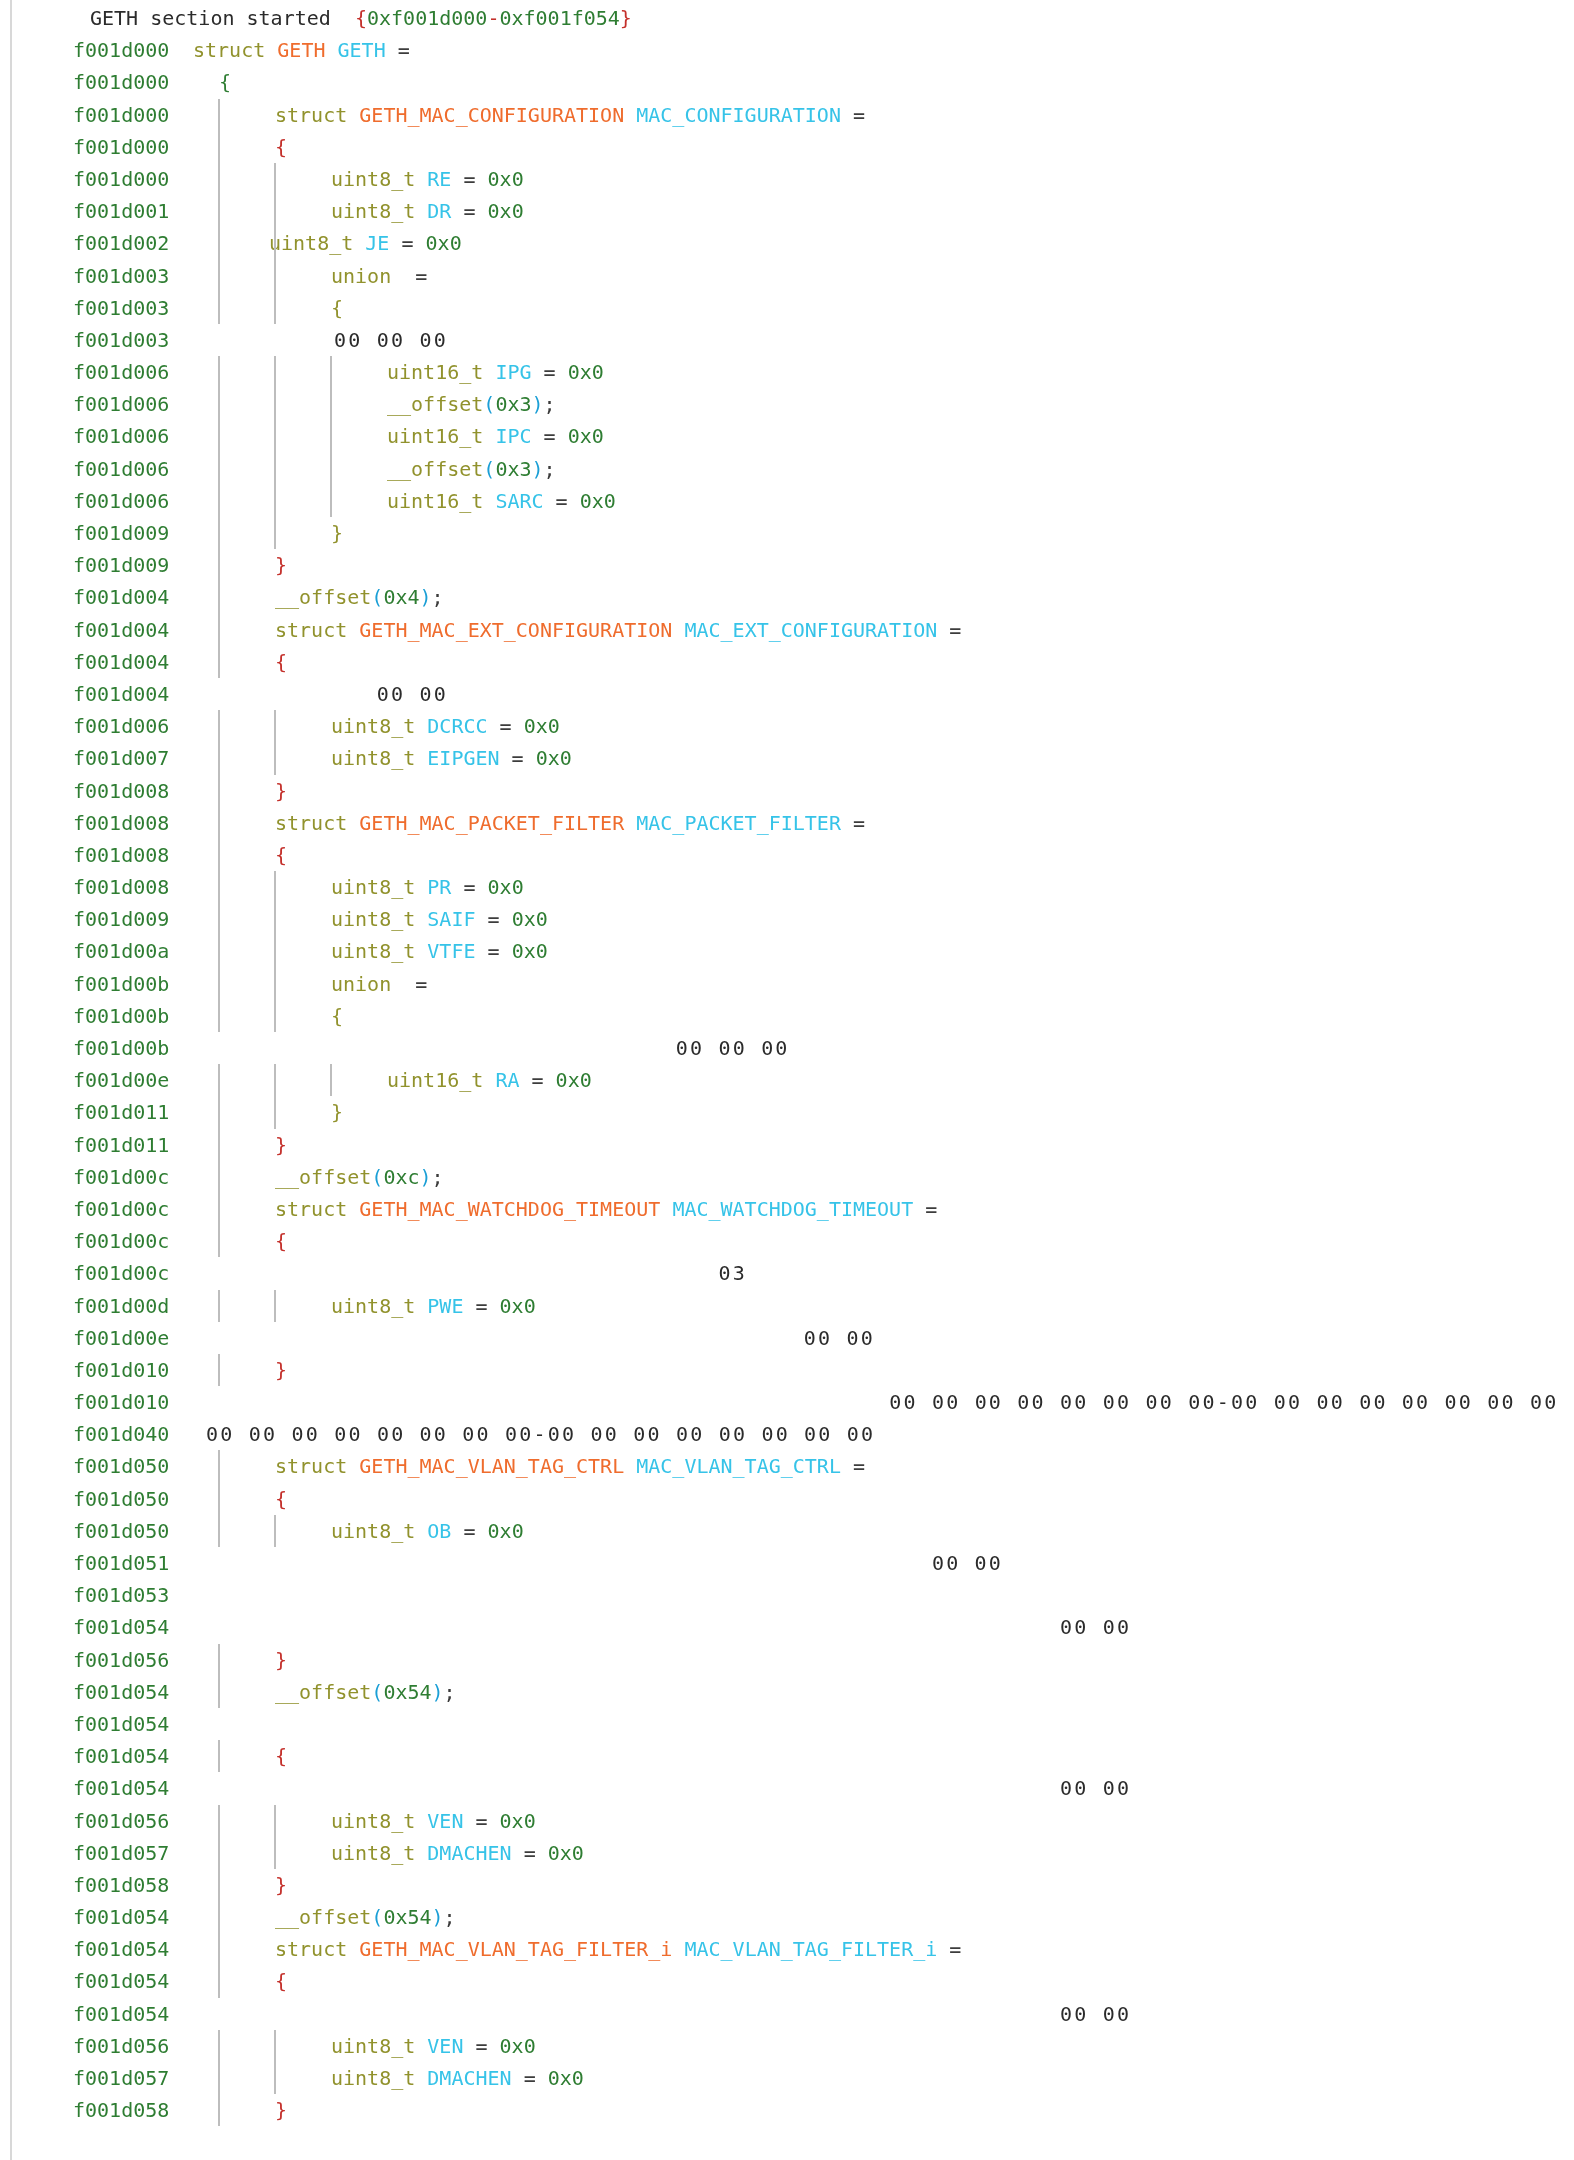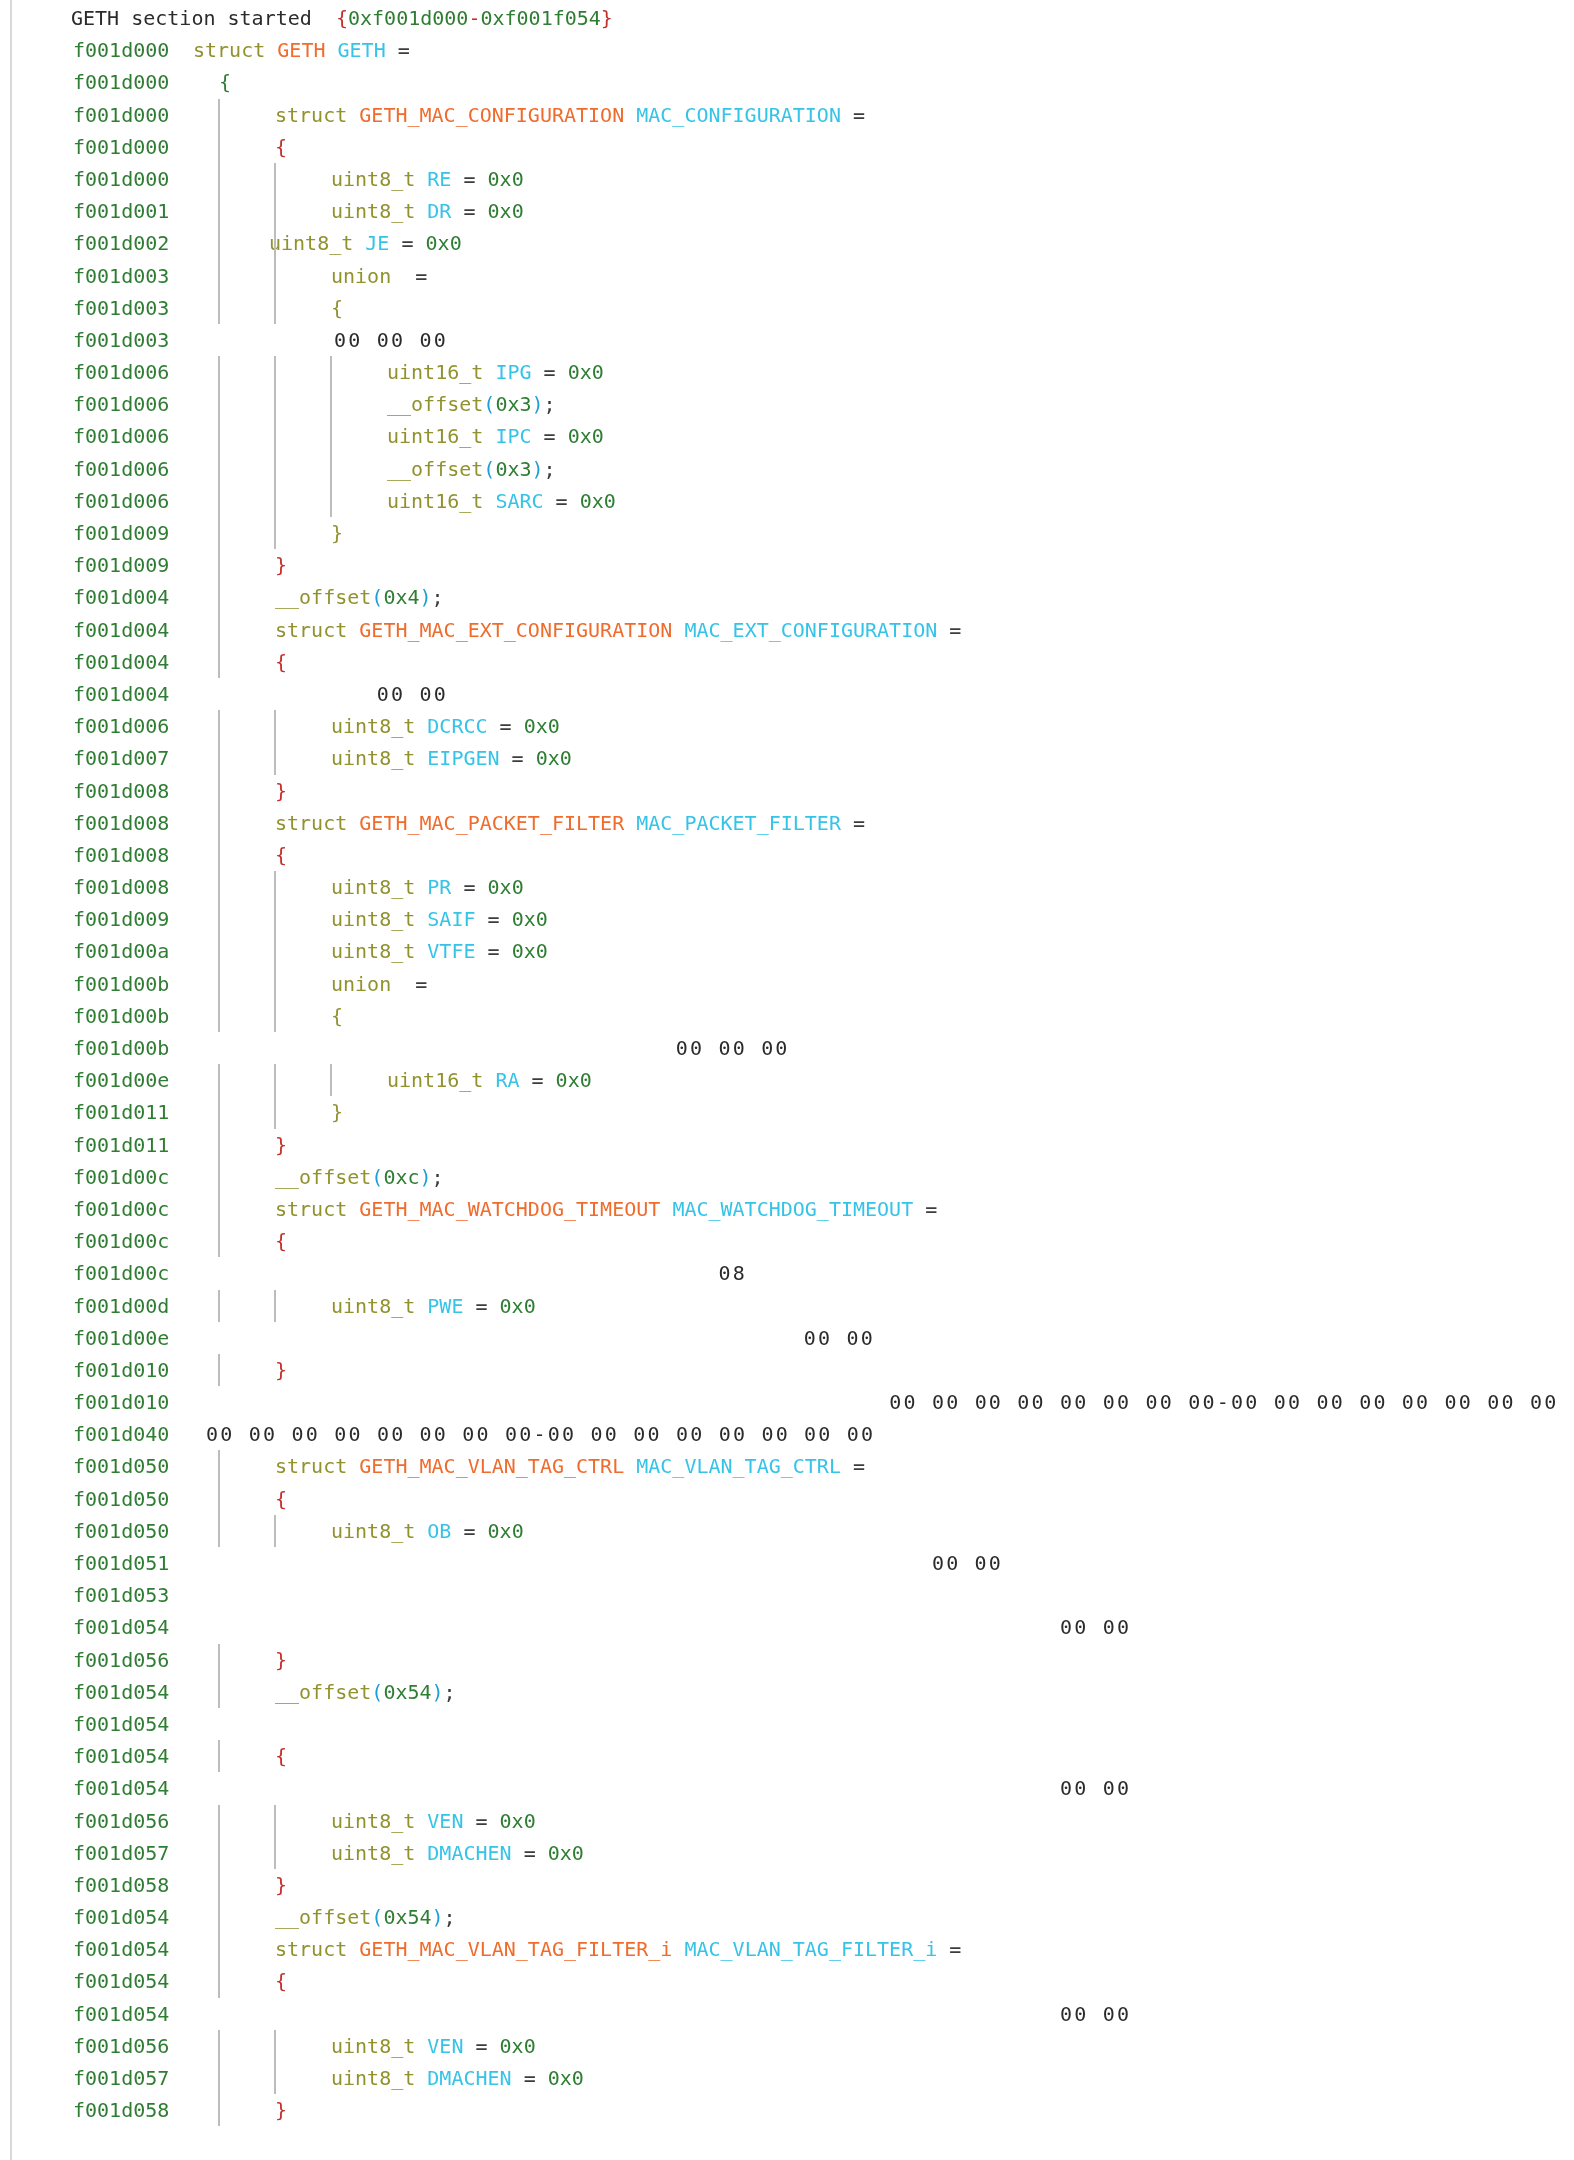--- a/index.html
+++ b/index.html
@@ -16,21 +16,21 @@
   .line{
     position:relative;height:32.2px;display:flex;align-items:center;
     white-space:pre;line-height:32.2px;
   }
   .addr{flex:0 0 97px;margin-left:61px;color:var(--addr,#2e7d32);}
   .content{position:relative;flex:1 1 auto;height:100%;display:flex;align-items:center;}
   .content{margin-left:23px;}
   .guide{position:absolute;top:0;bottom:0;width:2px;background:var(--guide,#bdbdbd);}
   .code{display:inline-block;}
   .bytes{position:absolute;letter-spacing:2.2px;color:var(--dark,#2b2b2b);white-space:pre;}
-  .hdrline{margin-left:59px;}
+  .hdrline{margin-left:78px;}
   .c-hdr{color:var(--dark,#2b2b2b);}
   .c-kw{color:var(--kw,#91922d);}
   .c-typ{color:var(--typ,#ef6c2d);}
   .c-fld{color:var(--fld,#36c3e8);}
   .c-val{color:var(--val,#2e7d32);}
   .c-eq{color:var(--eq,#3c3c3c);}
   .c-par{color:var(--par,#1b9fd6);}
   .c-b1{color:var(--b1,#2e7d32);}
   .c-b2{color:var(--b2,#c4302b);}
   .c-b3{color:var(--b3,#91922d);}
@@ -73,21 +73,21 @@
       <div class="line"><span class="addr">f001d00a</span><div class="content"><div class="guide" style="left: 25px;"></div><div class="guide" style="left: 81px;"></div><span class="code" style="margin-left: 138px;"><span class="c-kw">uint8_t </span><span class="c-fld">VTFE</span><span class="c-eq"> = </span><span class="c-val">0x0</span></span></div></div>
       <div class="line"><span class="addr">f001d00b</span><div class="content"><div class="guide" style="left: 25px;"></div><div class="guide" style="left: 81px;"></div><span class="code" style="margin-left: 138px;"><span class="c-kw">union</span><span class="c-eq">  =</span></span></div></div>
       <div class="line"><span class="addr">f001d00b</span><div class="content"><div class="guide" style="left: 25px;"></div><div class="guide" style="left: 81px;"></div><span class="code" style="margin-left: 138px;"><span class="c-b3">{</span></span></div></div>
       <div class="line"><span class="addr">f001d00b</span><div class="content"><span class="bytes" style="left: 482.7px;">00 00 00</span></div></div>
       <div class="line"><span class="addr">f001d00e</span><div class="content"><div class="guide" style="left: 25px;"></div><div class="guide" style="left: 81px;"></div><div class="guide" style="left: 137px;"></div><span class="code" style="margin-left: 194px;"><span class="c-kw">uint16_t </span><span class="c-fld">RA</span><span class="c-eq"> = </span><span class="c-val">0x0</span></span></div></div>
       <div class="line"><span class="addr">f001d011</span><div class="content"><div class="guide" style="left: 25px;"></div><div class="guide" style="left: 81px;"></div><span class="code" style="margin-left: 138px;"><span class="c-b3">}</span></span></div></div>
       <div class="line"><span class="addr">f001d011</span><div class="content"><div class="guide" style="left: 25px;"></div><span class="code" style="margin-left: 82px;"><span class="c-b2">}</span></span></div></div>
       <div class="line"><span class="addr">f001d00c</span><div class="content"><div class="guide" style="left: 25px;"></div><span class="code" style="margin-left: 82px;"><span class="c-kw">__offset</span><span class="c-par">(</span><span class="c-val">0xc</span><span class="c-par">)</span><span class="c-eq">;</span></span></div></div>
       <div class="line"><span class="addr">f001d00c</span><div class="content"><div class="guide" style="left: 25px;"></div><span class="code" style="margin-left: 82px;"><span class="c-kw">struct </span><span class="c-typ">GETH_MAC_WATCHDOG_TIMEOUT</span><span class="c-pln"> </span><span class="c-fld">MAC_WATCHDOG_TIMEOUT</span><span class="c-eq"> =</span></span></div></div>
       <div class="line"><span class="addr">f001d00c</span><div class="content"><div class="guide" style="left: 25px;"></div><span class="code" style="margin-left: 82px;"><span class="c-b2">{</span></span></div></div>
-      <div class="line"><span class="addr">f001d00c</span><div class="content"><span class="bytes" style="left: 525.4px;">08</span></div></div>
+      <div class="line"><span class="addr">f001d00c</span><div class="content"><span class="bytes" style="left: 525.4px;">03</span></div></div>
       <div class="line"><span class="addr">f001d00d</span><div class="content"><div class="guide" style="left: 25px;"></div><div class="guide" style="left: 81px;"></div><span class="code" style="margin-left: 138px;"><span class="c-kw">uint8_t </span><span class="c-fld">PWE</span><span class="c-eq"> = </span><span class="c-val">0x0</span></span></div></div>
       <div class="line"><span class="addr">f001d00e</span><div class="content"><span class="bytes" style="left: 610.8px;">00 00</span></div></div>
       <div class="line"><span class="addr">f001d010</span><div class="content"><div class="guide" style="left: 25px;"></div><span class="code" style="margin-left: 82px;"><span class="c-b2">}</span></span></div></div>
       <div class="line"><span class="addr">f001d010</span><div class="content"><span class="bytes" style="left: 696.2px;">00 00 00 00 00 00 00 00-00 00 00 00 00 00 00 00</span></div></div>
       <div class="line"><span class="addr">f001d040</span><div class="content"><span class="bytes" style="left: 13px;">00 00 00 00 00 00 00 00-00 00 00 00 00 00 00 00</span></div></div>
       <div class="line"><span class="addr">f001d050</span><div class="content"><div class="guide" style="left: 25px;"></div><span class="code" style="margin-left: 82px;"><span class="c-kw">struct </span><span class="c-typ">GETH_MAC_VLAN_TAG_CTRL</span><span class="c-pln"> </span><span class="c-fld">MAC_VLAN_TAG_CTRL</span><span class="c-eq"> =</span></span></div></div>
       <div class="line"><span class="addr">f001d050</span><div class="content"><div class="guide" style="left: 25px;"></div><span class="code" style="margin-left: 82px;"><span class="c-b2">{</span></span></div></div>
       <div class="line"><span class="addr">f001d050</span><div class="content"><div class="guide" style="left: 25px;"></div><div class="guide" style="left: 81px;"></div><span class="code" style="margin-left: 138px;"><span class="c-kw">uint8_t </span><span class="c-fld">OB</span><span class="c-eq"> = </span><span class="c-val">0x0</span></span></div></div>
       <div class="line"><span class="addr">f001d051</span><div class="content"><span class="bytes" style="left: 738.9px;">00 00</span></div></div>
       <div class="line"><span class="addr">f001d053</span></div>

